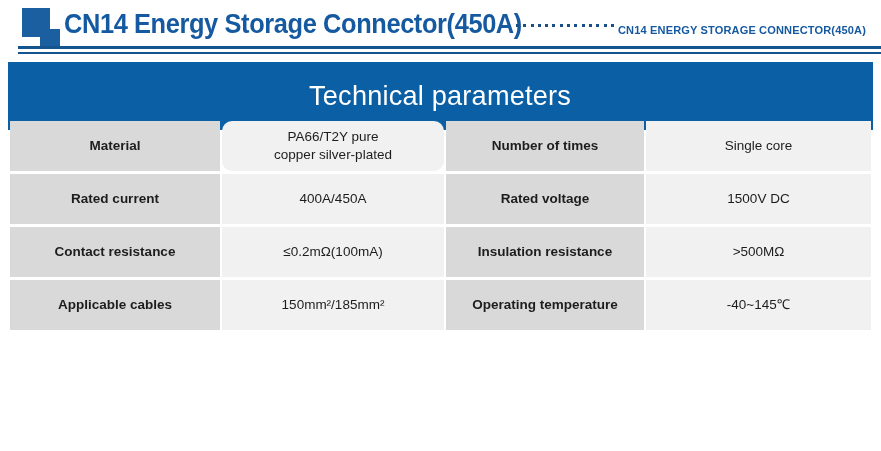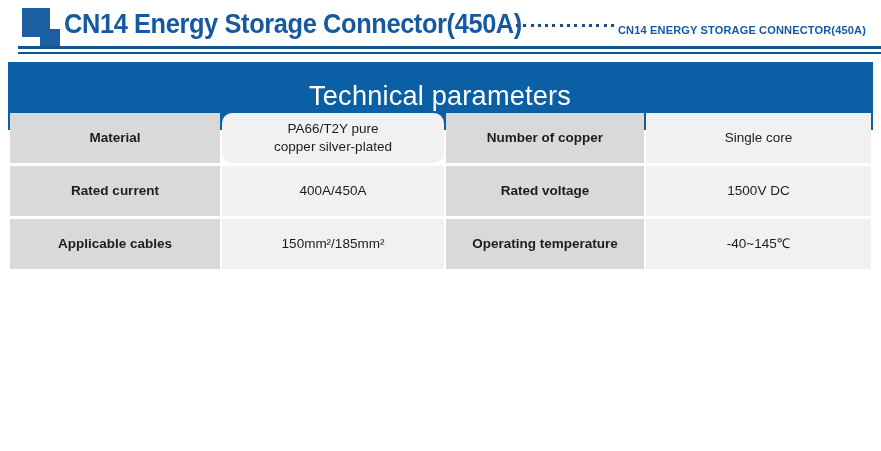--- a/index.html
+++ b/index.html
@@ -125,21 +125,21 @@
     font-size: 28px;
     font-weight: normal;
     letter-spacing: 0.2px;
     transform: scaleX(0.97);
   }
 
   
   .spec-table {
     position: absolute;
     left: 8px;
-    top: 110px;
+    top: 118px;
     width: 865px;
     border-collapse: separate;
     border-spacing: 2px 3px;
     table-layout: fixed;
   }
 
   .spec-table td {
     height: 50px;
     text-align: center;
     vertical-align: middle;
@@ -213,31 +213,37 @@
         <col class="col-l2">
         <col class="col-v2">
     </colgroup>
     <tbody>
       <tr>
         <td class="cell-label">Material</td>
         <td class="cell-value two-line">
           <div>PA66/T2Y pure</div>
           <div>copper silver-plated</div>
         </td>
-        <td class="cell-label">Number of copper</td>
+        <td class="cell-label">Number of times</td>
         <td class="cell-value">Single core</td>
       </tr>
 
       <tr>
         <td class="cell-label">Rated current</td>
         <td class="cell-value">400A/450A</td>
         <td class="cell-label">Rated voltage</td>
         <td class="cell-value">1500V  DC</td>
       </tr>
 
+      <tr>
+        <td class="cell-label">Contact resistance</td>
+        <td class="cell-value">≤0.2mΩ(100mA)</td>
+        <td class="cell-label">Insulation resistance</td>
+        <td class="cell-value">&gt;500MΩ</td>
+      </tr>
 
 
 
       <tr>
         <td class="cell-label">Applicable cables</td>
         <td class="cell-value">150mm²/185mm²</td>
         <td class="cell-label">Operating temperature</td>
         <td class="cell-value">-40~145℃</td>
       </tr>
     </tbody>

